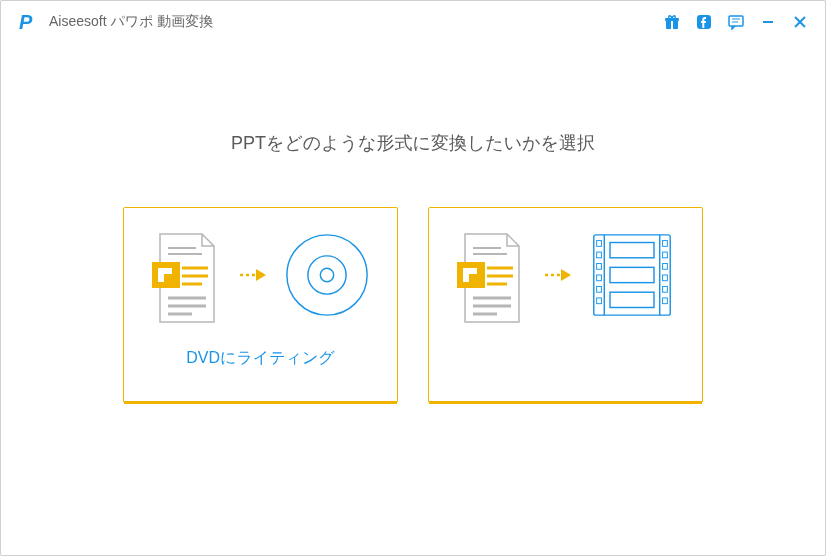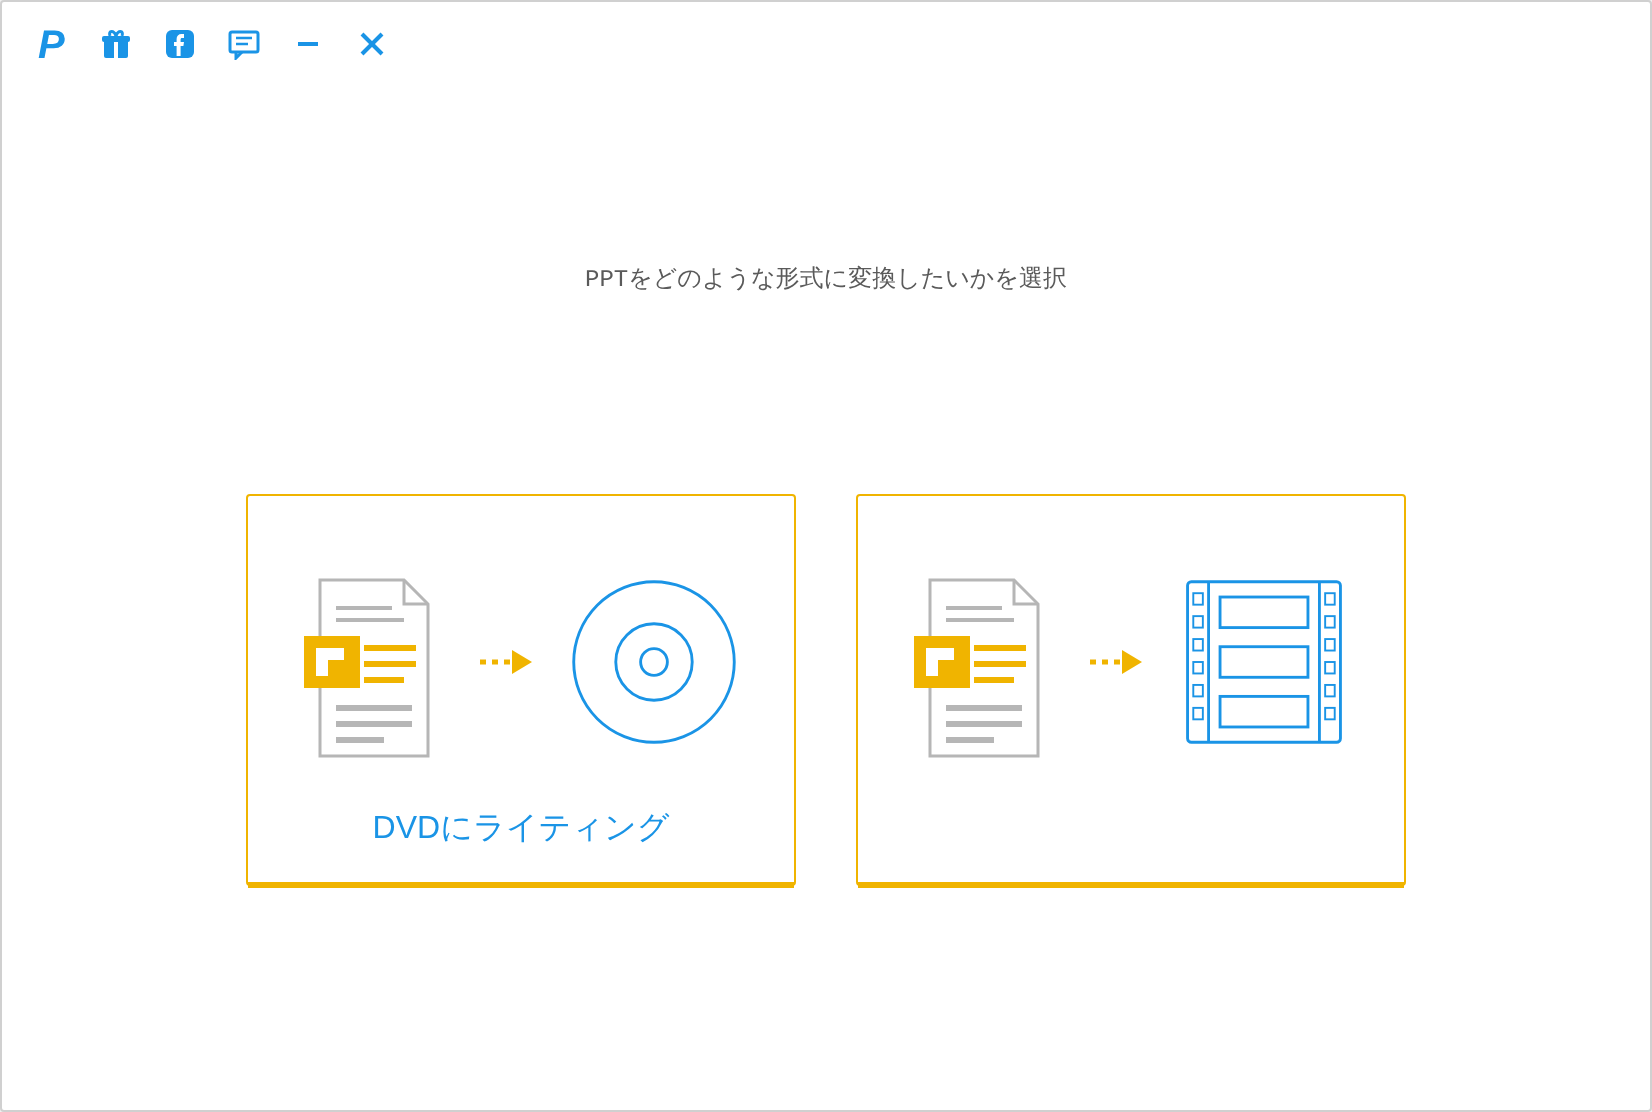--- a/index.html
+++ b/index.html
@@ -57,42 +57,40 @@
     }
     .content {
       flex: 1;
       display: flex;
       flex-direction: column;
       align-items: center;
       padding-top: 88px;
     }
     .page-heading {
       color: #5a5a5a;
-      font-size: 12px;
-      margin-bottom: 84px;
+      font-size: 18px;
+      margin-bottom: 52px;
       font-weight: normal;
-      font-family: Liberation Mono, monospace;
     }
     .cards {
       display: flex;
       gap: 30px;
     }
     .card {
       width: 275px;
       height: 196px;
       border: 1px solid #f0b400;
       border-radius: 2px;
       display: flex;
       flex-direction: column;
       align-items: center;
       justify-content: flex-start;
-      padding-top: 28px;
+      padding-top: 12px;
       cursor: pointer;
       position: relative;
-      margin-top: 15px;
     }
     .card::after {
       content: "";
       position: absolute;
       left: 0;
       right: 0;
       bottom: -2px;
       height: 3px;
       background: #f0b400;
     }
@@ -131,20 +129,21 @@
 <body>
 
 <div class="window">
 
   <div class="titlebar">
     <div class="logo">
       <svg width="22" height="22" viewBox="0 0 22 22">
         <text x="2" y="18" font-family="Arial Black, Arial" font-size="20" font-weight="900" font-style="italic" fill="#1a94e6">P</text>
       </svg>
     </div>
+    <div class="app-title">Aiseesoft パワポ 動画変換</div>
     <div class="titlebar-actions">
       <div class="titlebar-icon">
         <svg width="16" height="16" viewBox="0 0 16 16">
             <rect x="2" y="6" width="12" height="9" rx="1" fill="#1a94e6"></rect>
             <rect x="7" y="6" width="2" height="9" fill="#fff"></rect>
             <rect x="1" y="4" width="14" height="3" rx="1" fill="#1a94e6"></rect>
             <path d="M5 4 C4 1 7 1 8 4 C9 1 12 1 11 4" fill="none" stroke="#1a94e6" stroke-width="1.5"></path>
           </svg>
       </div>
       <div class="titlebar-icon">

